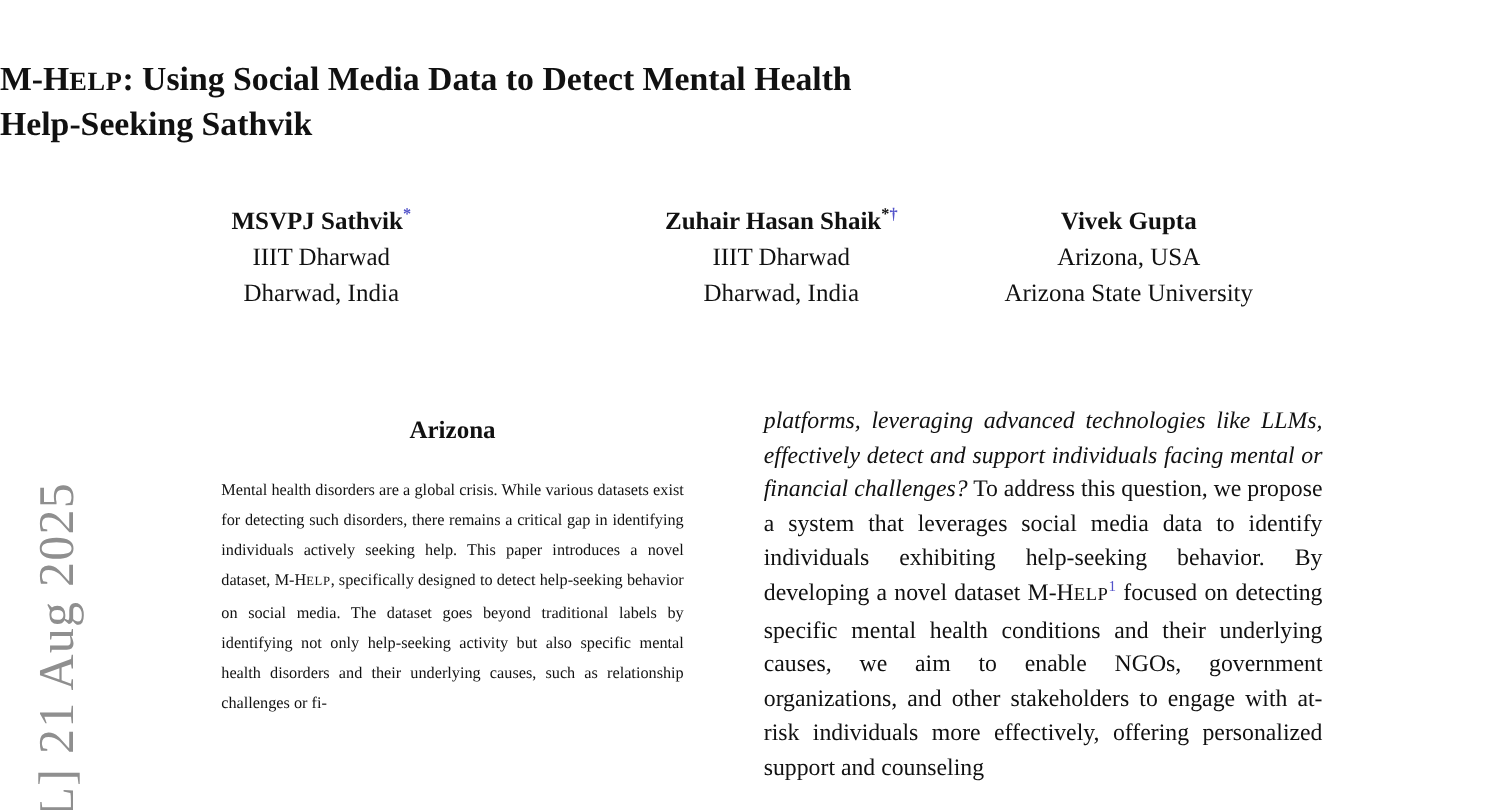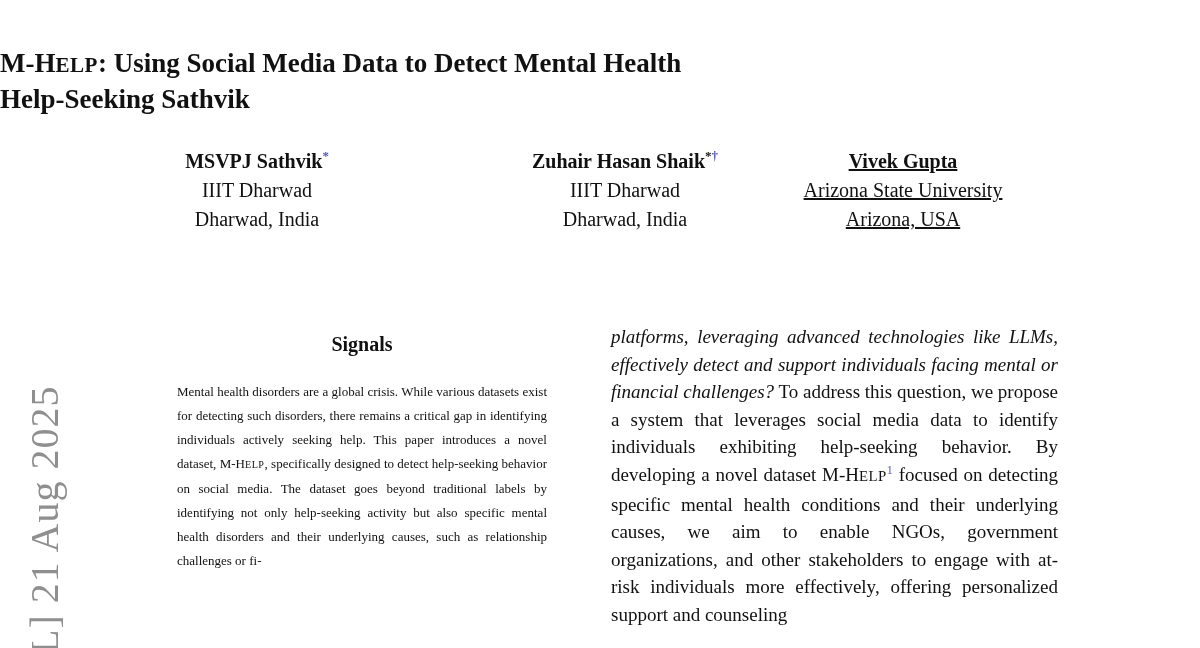--- a/index.html
+++ b/index.html
@@ -33,25 +33,25 @@
     top: 46px;
     left: 0;
     width: 1200px;
     font-weight: bold;
     font-size: 27px;
     line-height: 34px;
   }
   .sc { font-size: 0.78em; letter-spacing: 0.5px; }
 
   
-  .author { position: absolute; top: 147px; text-align: center; font-size: 20px; line-height: 29px; }
+  .author { position: absolute; top: 163px; text-align: center; font-size: 20px; line-height: 29px; }
   .author .name { font-weight: bold; }
   .author-1 { left: 127px; width: 260px; }
   .author-2 { left: 495px; width: 260px; }
-  .author-3 { left: 763px; width: 280px; text-decoration: underline; }
+  .author-3 { left: 763px; width: 280px; }
   sup.mark { font-size: 13px; line-height: 0; }
   .mark-black { color: #111111; }
   .mark-blue { color: #5353c9; }
 
   
   .abstract-heading {
     position: absolute;
     left: 177px; top: 333px; width: 370px;
     text-align: center;
     font-weight: bold;
@@ -97,23 +97,23 @@
   </div>
 
   <div class="author author-2">
     <div class="name"><span>Zuhair Hasan Shaik</span><sup class="mark mark-black">*</sup><sup class="mark mark-blue">†</sup></div>
     <div class="affil">IIIT Dharwad</div>
     <div class="affil">Dharwad, India</div>
   </div>
 
   <div class="author author-3">
     <div class="name"><span>Vivek Gupta</span><sup class="mark mark-black"></sup><sup class="mark mark-blue"></sup></div>
+    <div class="affil">Arizona, USA</div>
     <div class="affil">Arizona State University</div>
-    <div class="affil">Arizona, USA</div>
   </div>
 
-  <div class="abstract-heading">Signals</div>
+  <div class="abstract-heading">Arizona</div>
 
   <p class="abstract-body"><span>Mental health disorders are a global crisis. While various datasets exist for detecting such disorders, there remains a critical gap in identifying individuals actively seeking help. This paper introduces a novel dataset, </span><span><span>M-H</span><span class="sc">ELP</span></span><span>, specifically designed to detect help-seeking behavior on social media. The dataset goes beyond traditional labels by identifying not only help-seeking activity but also specific mental health disorders and their underlying causes, such as relationship challenges or fi-</span></p>
 
   <p class="right-col"><span class="italic">platforms, leveraging advanced technologies like LLMs, effectively detect and support individuals facing mental or financial challenges?</span><span> To address this question, we propose a system that leverages social media data to identify individuals exhibiting help-seeking behavior. By developing a novel dataset </span><span><span>M-H</span><span class="sc">ELP</span></span><sup class="fn-blue">1</sup><span> focused on detecting specific mental health conditions and their underlying causes, we aim to enable NGOs, government organizations, and other stakeholders to engage with at-risk individuals more effectively, offering personalized support and counseling</span></p>
 
 </div>
 
 </body></html>

